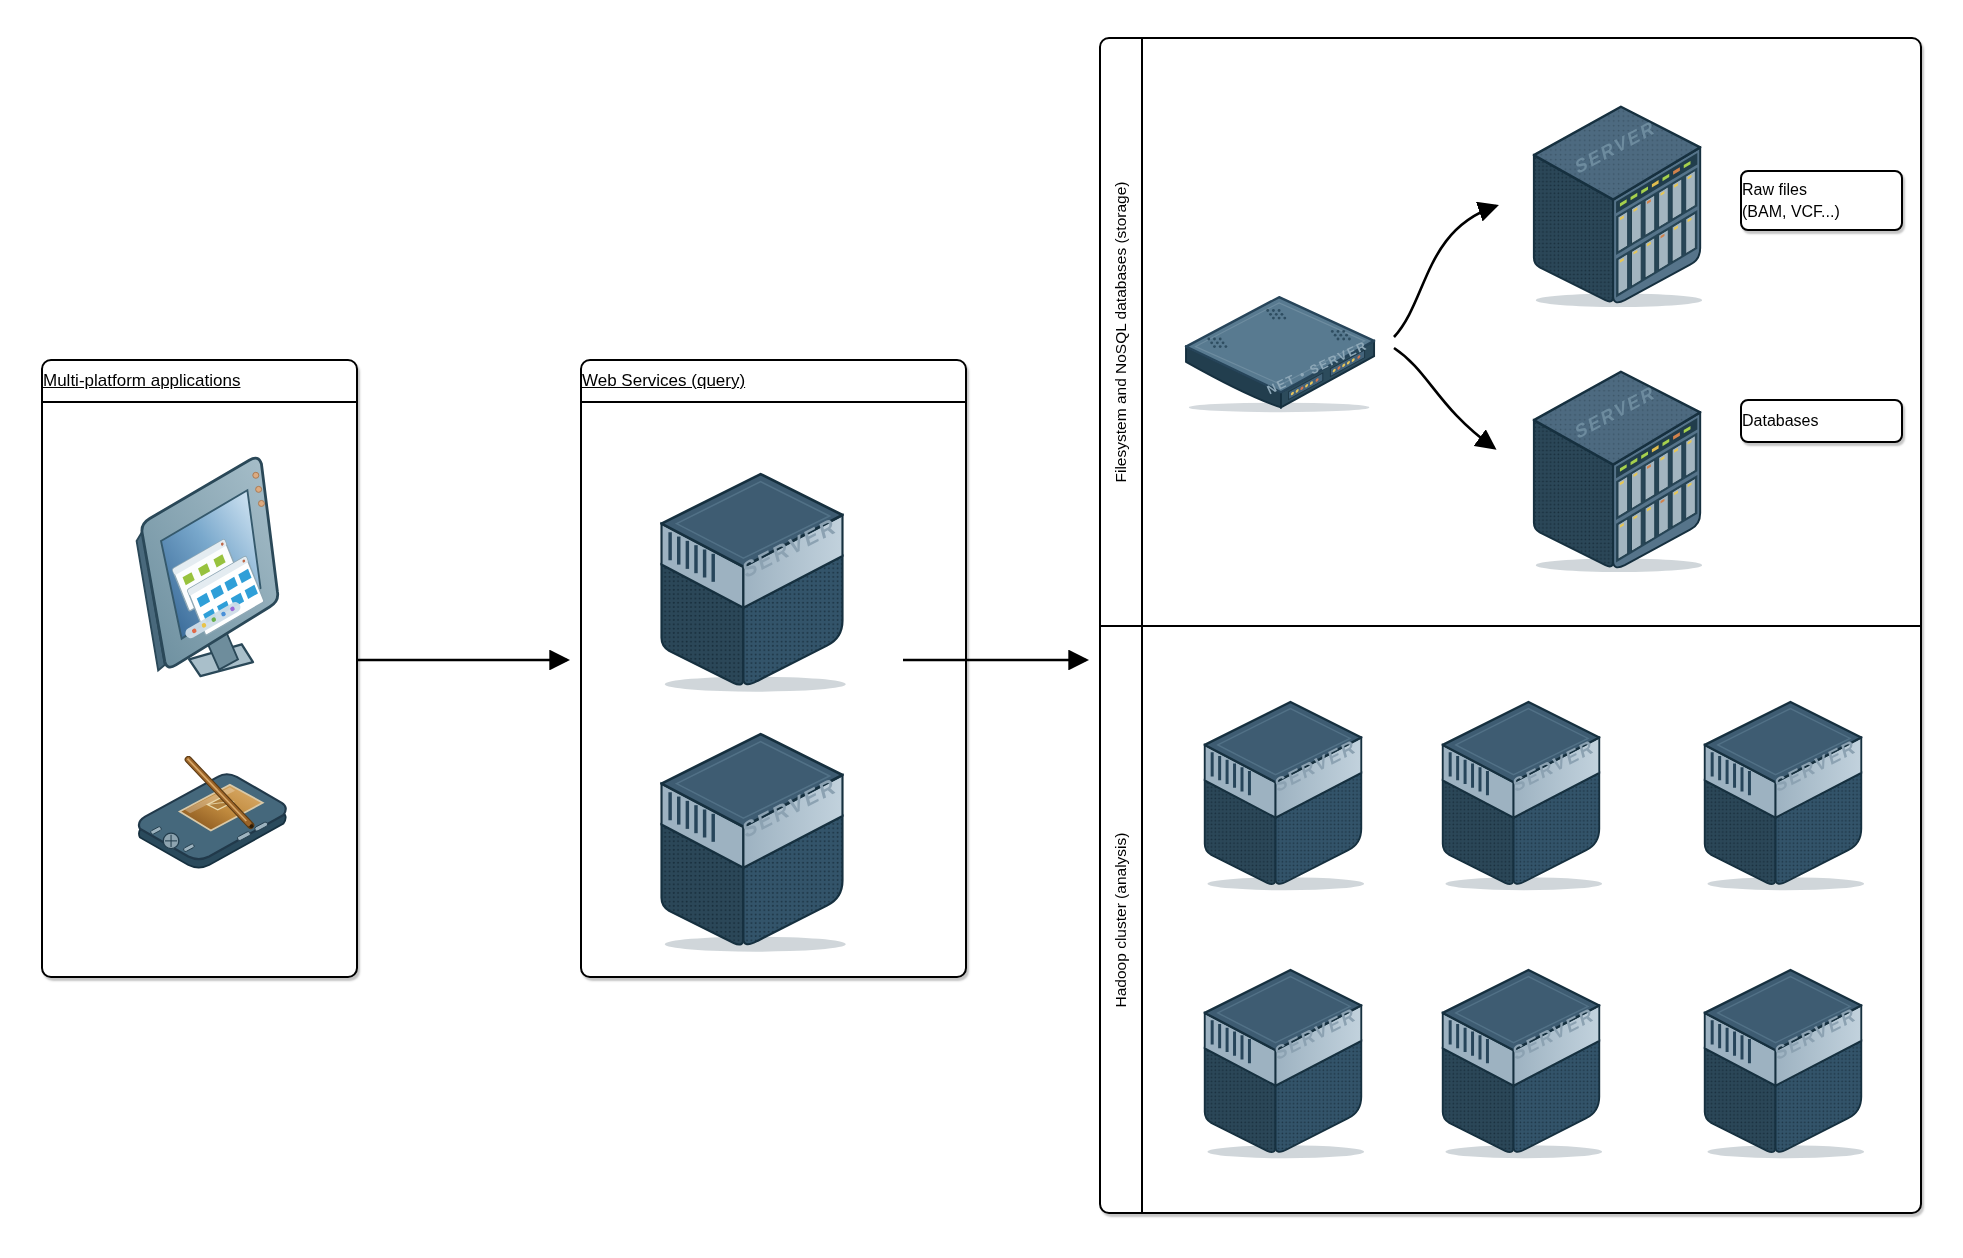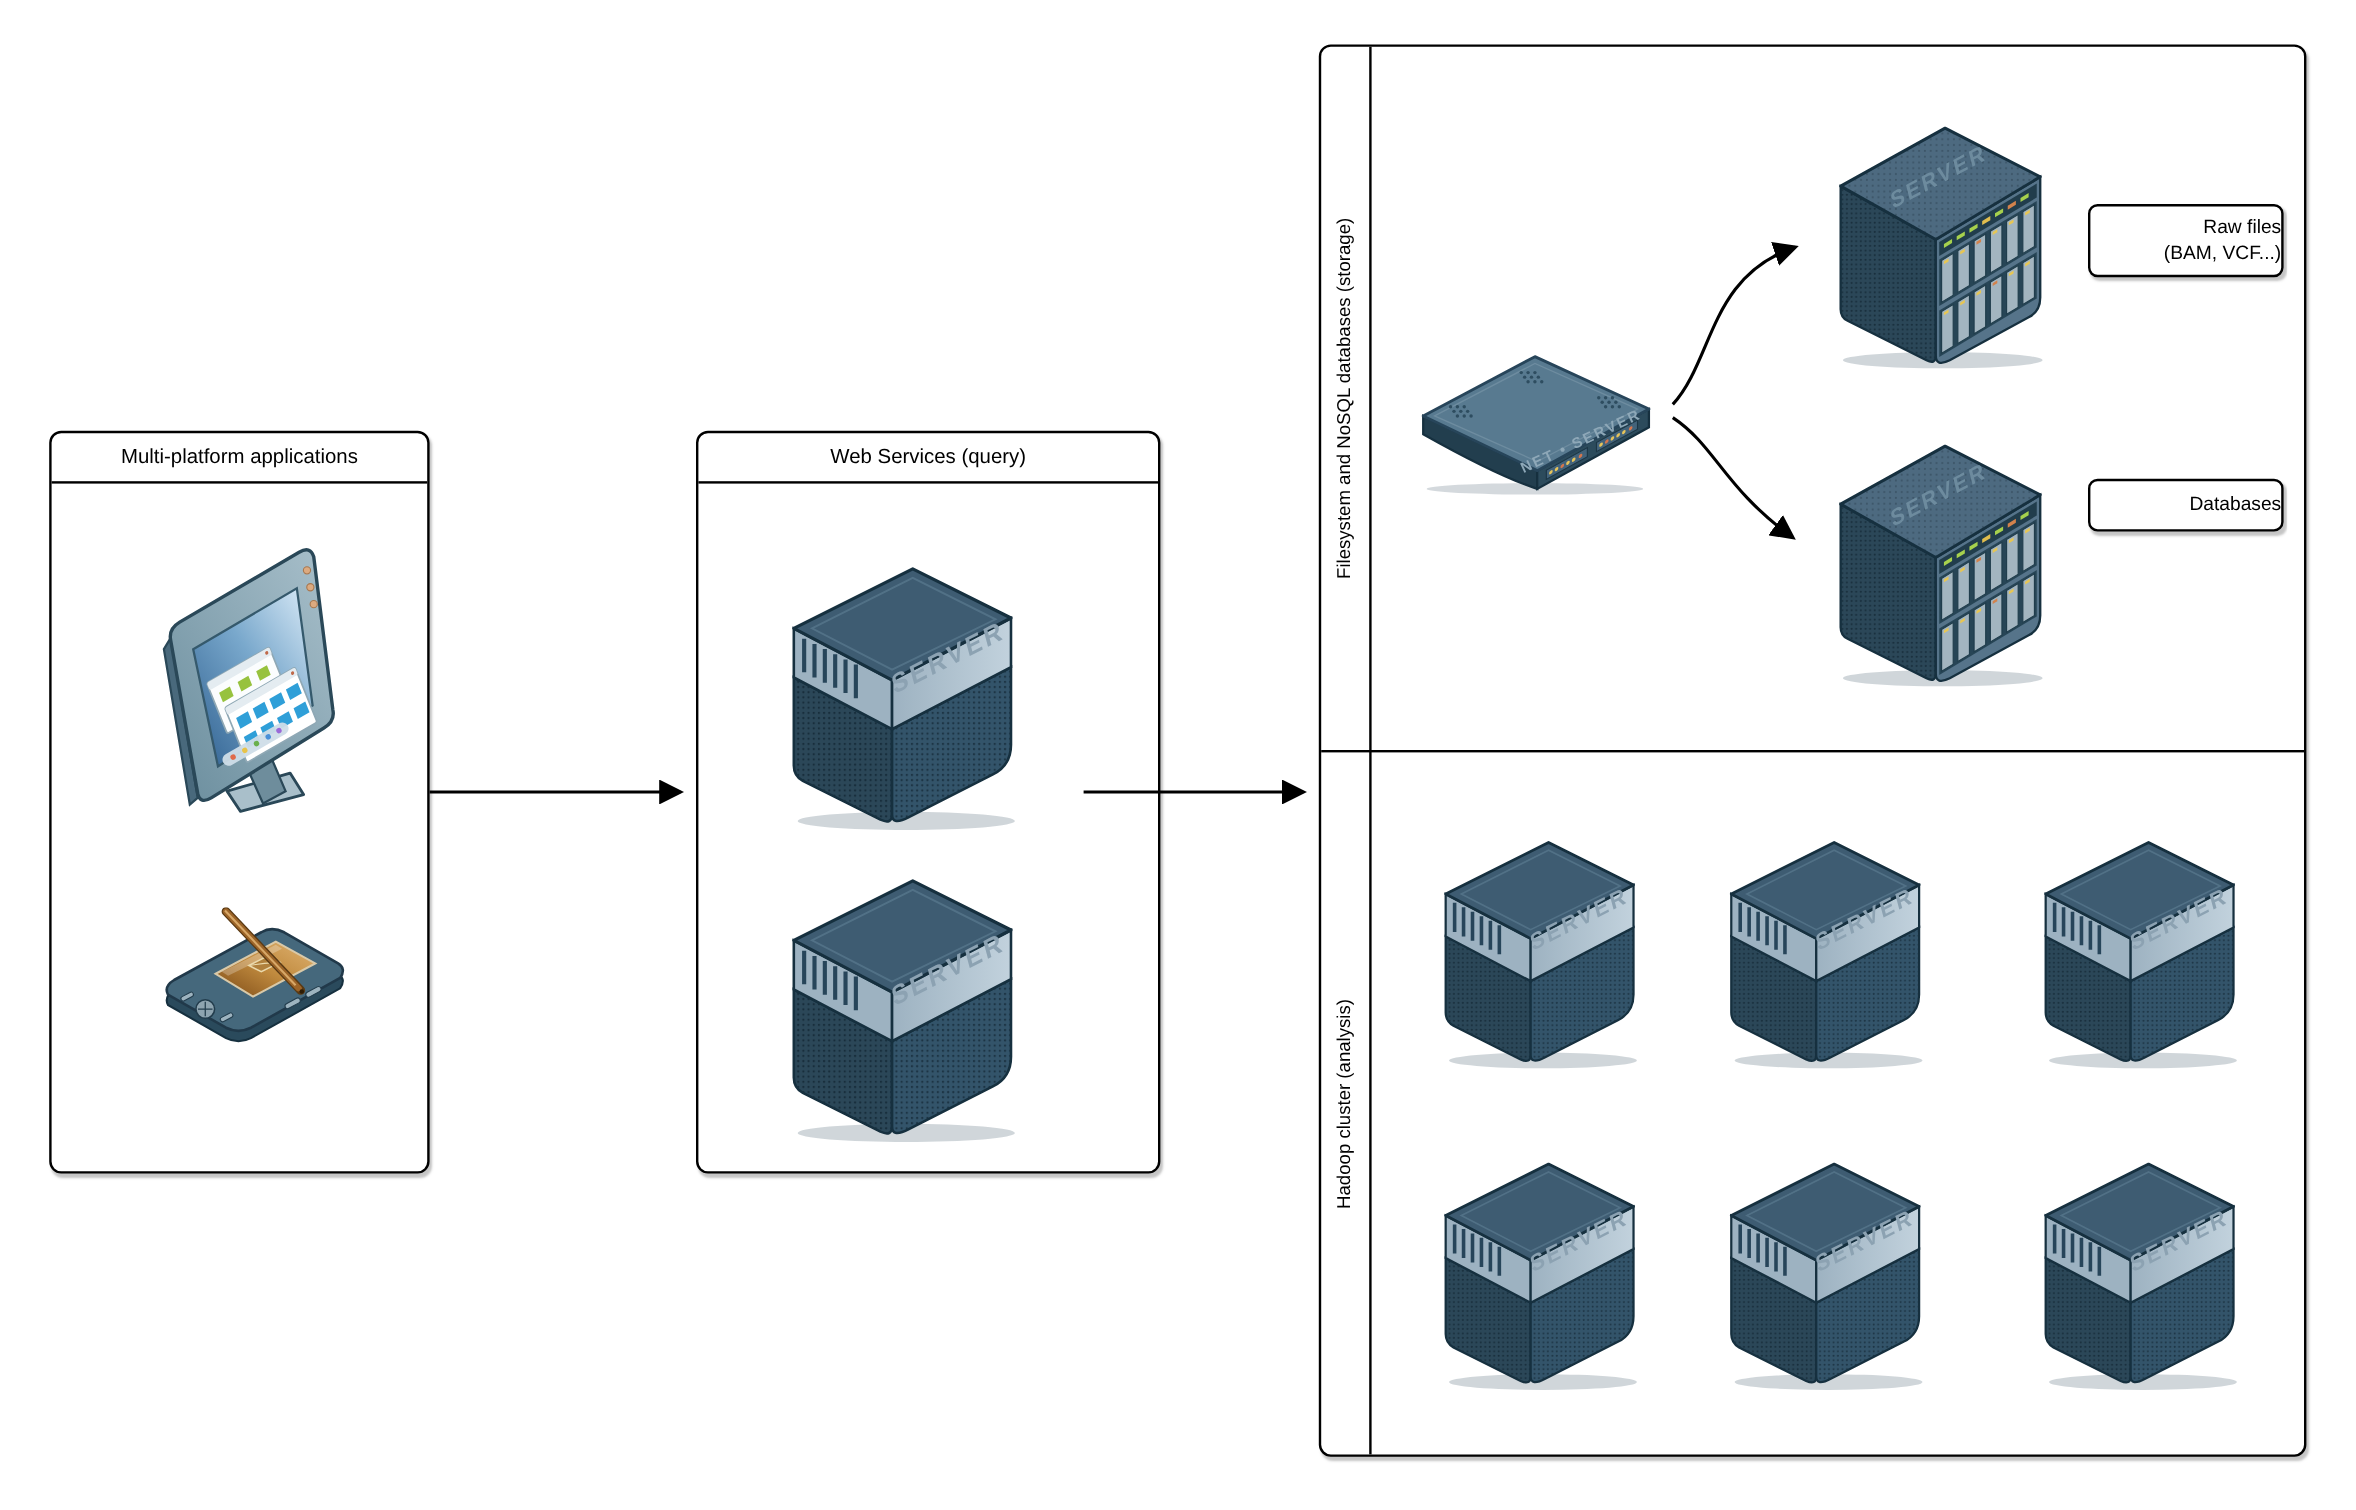--- a/index.html
+++ b/index.html
@@ -6,32 +6,32 @@
   #canvas {
     position:relative; width:1963px; height:1258px; background:#ffffff;
     font-family:"Liberation Sans", sans-serif; color:#000; overflow:hidden;
   }
   .panel {
     position:absolute; background:#fff; border:2px solid #000; border-radius:10px;
     box-shadow:2px 3px 2px rgba(90,90,90,.35); box-sizing:border-box;
   }
   .panel-header {
     height:40px; border-bottom:2px solid #000; display:flex; align-items:center;
-    justify-content:center; font-size:17px;
+    font-size:17px;text-decoration:underline;
   }
   .icon { position:absolute; }
   .vlabel {
     position:absolute; white-space:nowrap; font-size:15.5px;
     transform:translate(-50%,-50%) rotate(-90deg); transform-origin:center;
   }
   .strip-line { position:absolute; left:40px; top:0; height:100%; width:0; border-left:2px solid #000; }
   .section-line { position:absolute; top:586px; left:0; width:100%; height:0; border-top:2px solid #000; }
   .note {
     position:absolute; border:2px solid #000; border-radius:8px; background:#fff;
-    display:flex; flex-direction:column; align-items:flex-end; justify-content:center;
+    display:flex; flex-direction:column; align-items:flex-start; justify-content:center;
     font-size:16px; line-height:1.35; text-align:center;
     box-shadow:2px 3px 2px rgba(90,90,90,.35); box-sizing:border-box;
   }
   .arrows { position:absolute; left:0; top:0; pointer-events:none; }
 </style>
 </head>
 <body>
 
 <svg width="0" height="0" style="position:absolute" aria-hidden="true">
   <defs>

